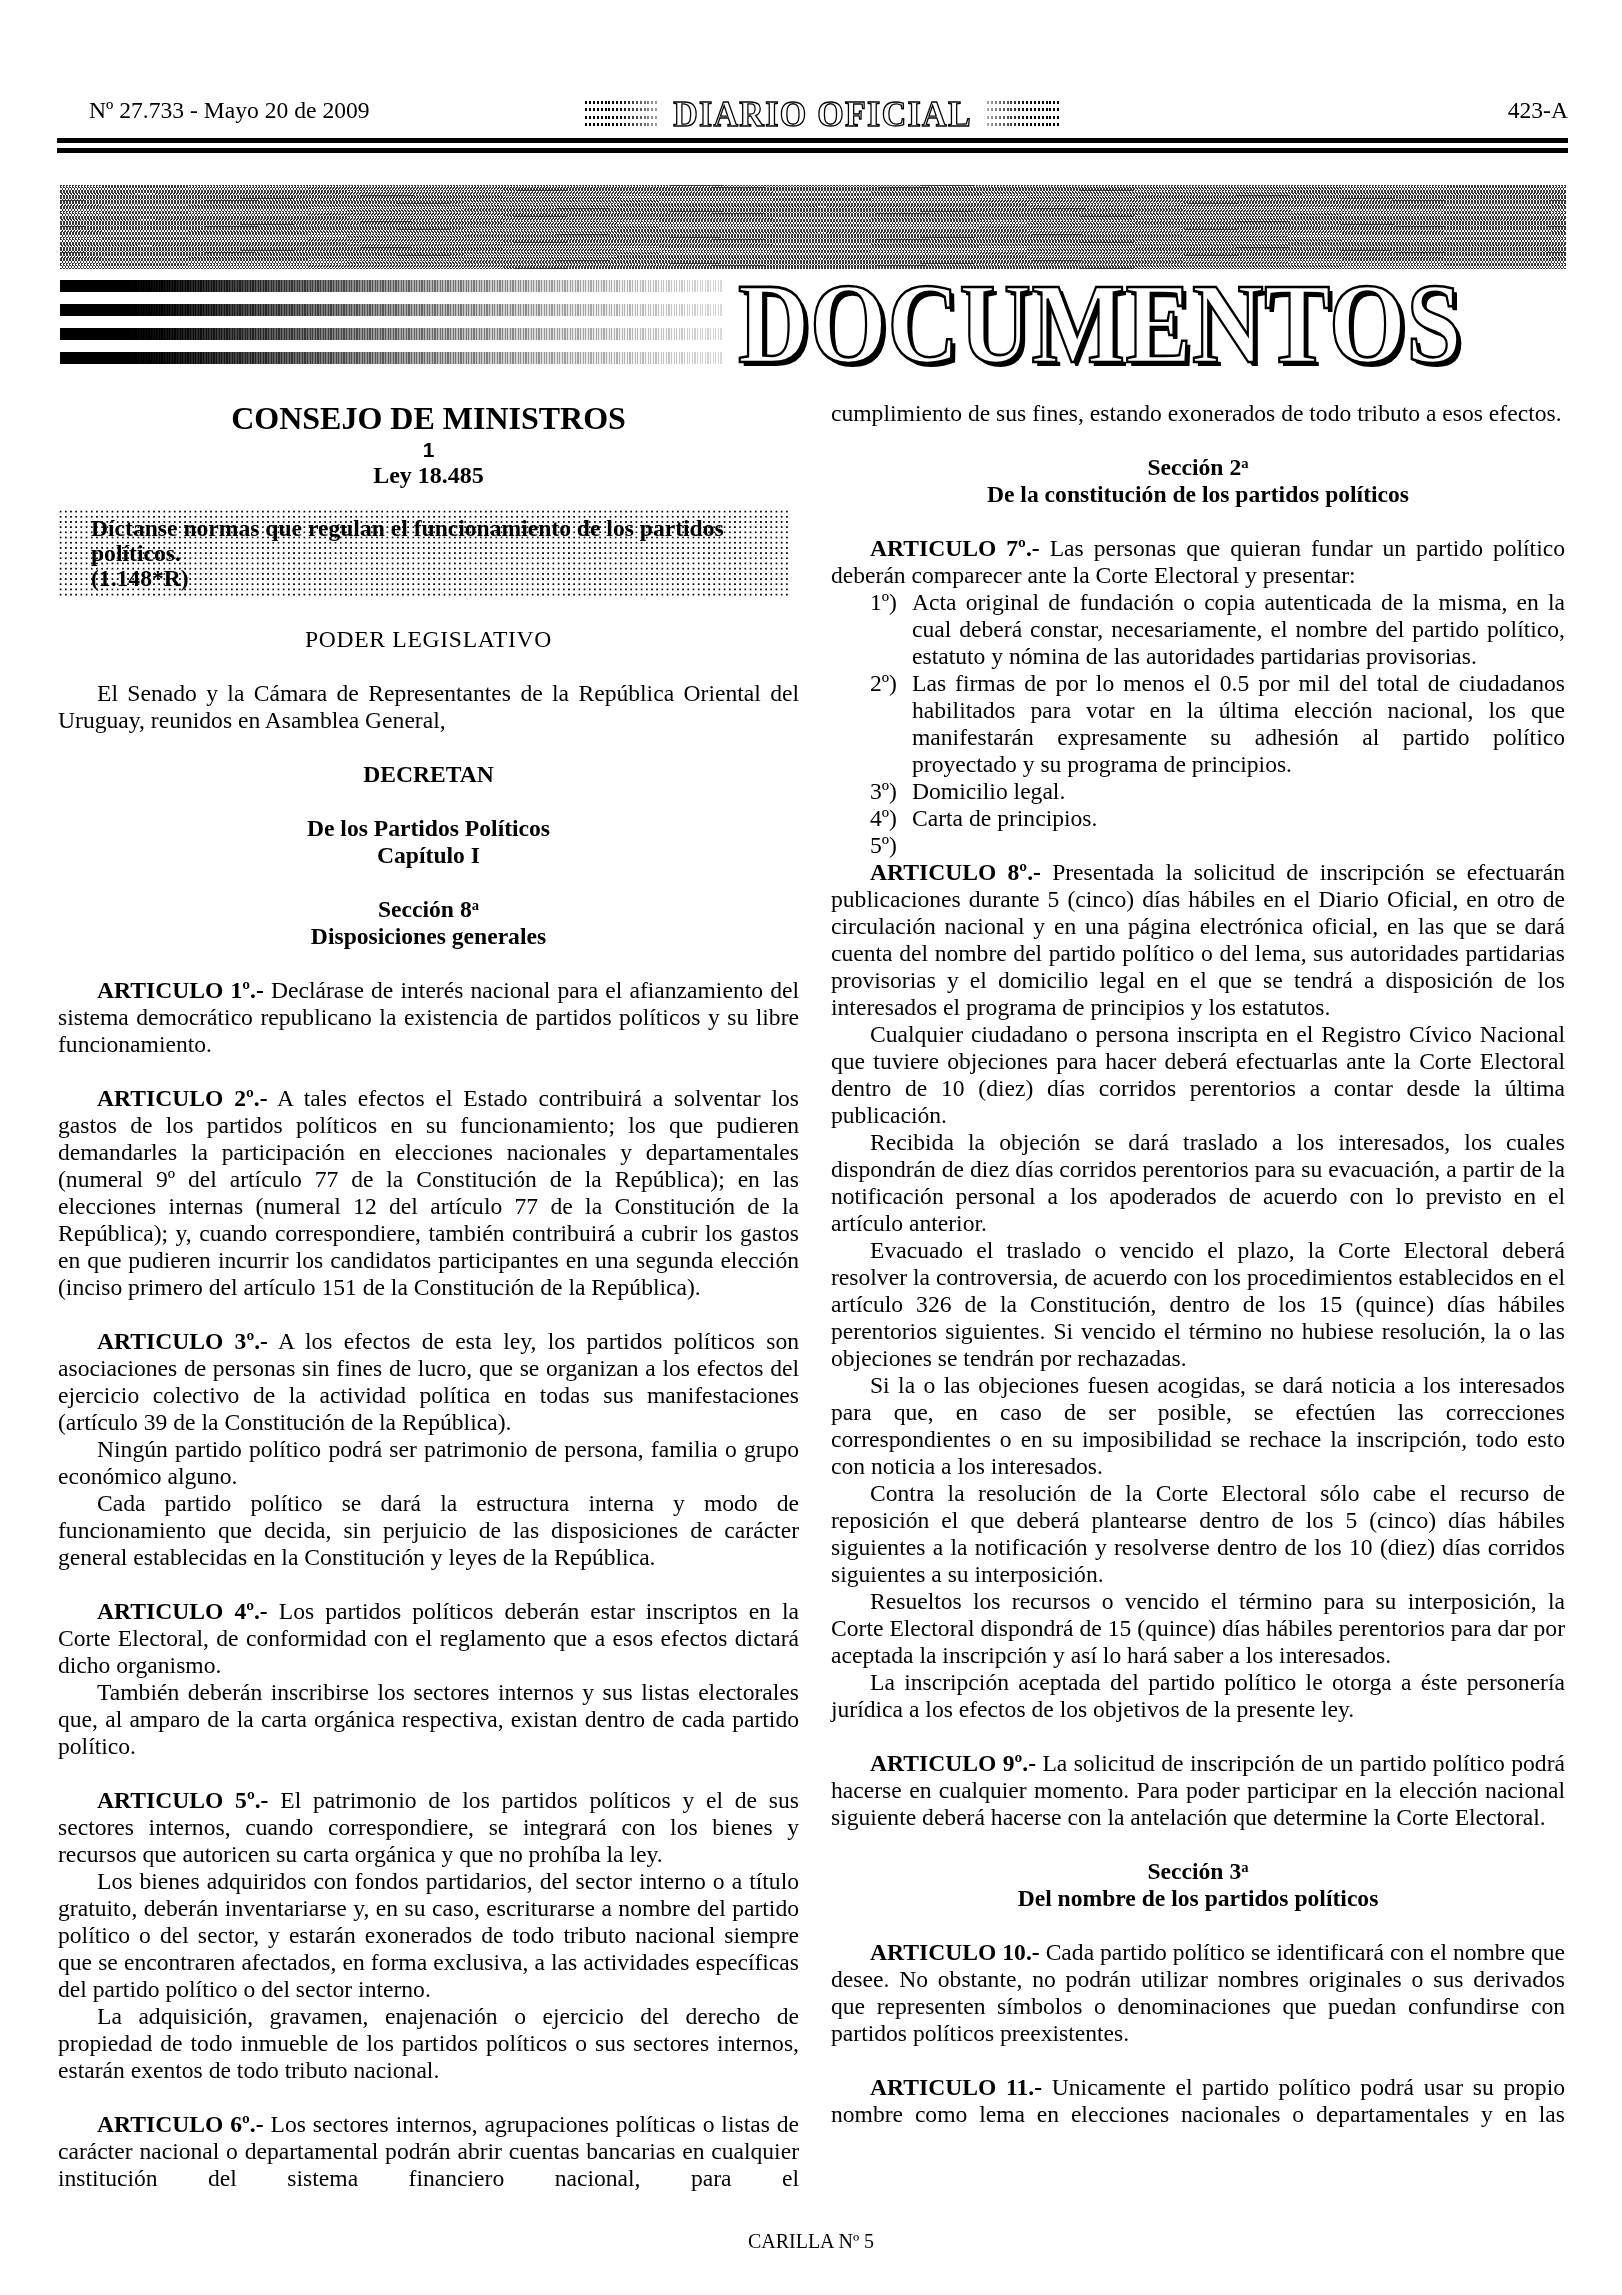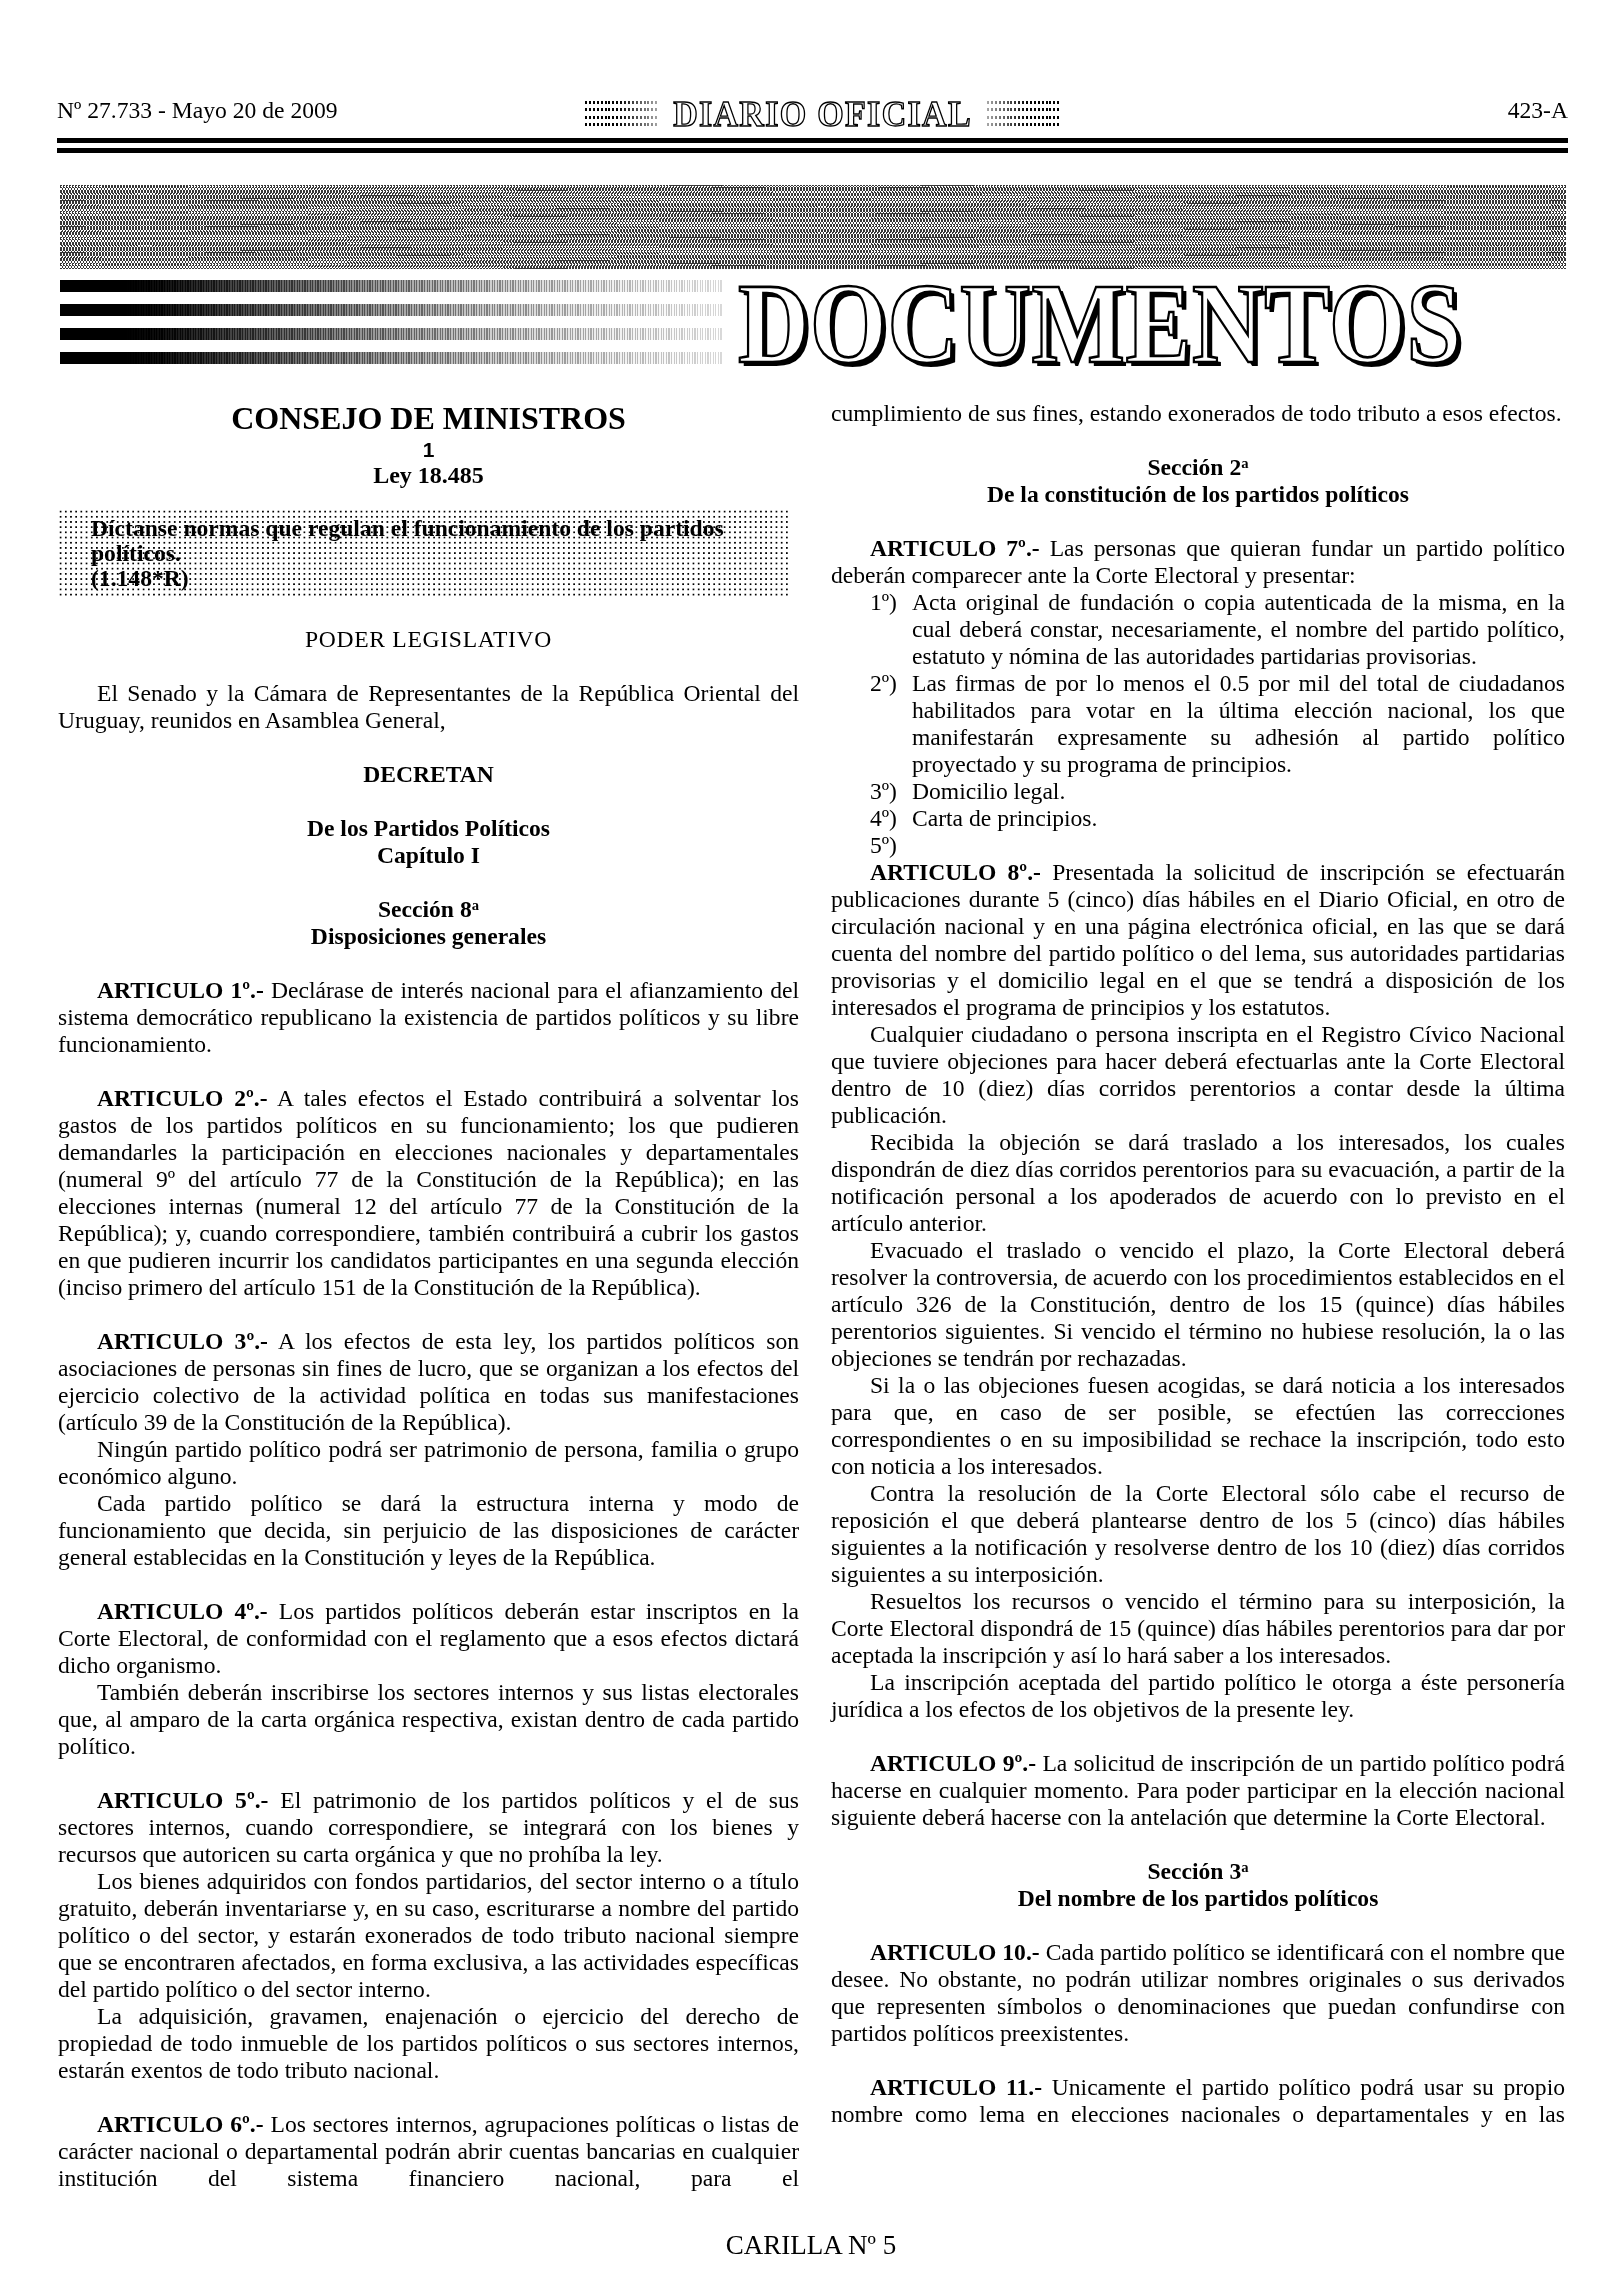--- a/index.html
+++ b/index.html
@@ -1,20 +1,20 @@
 <!DOCTYPE html>
 <html style="font-size:10.5px"><head>
 <meta charset="utf-8">
 <style>
   html, body { margin: 0; padding: 0; background: #ffffff; }
   body { width: 1622px; height: 2295px; position: relative; overflow: hidden; color: #000;
          font-family: "Liberation Serif", "DejaVu Serif", serif; }
 
   
-  .run-left, .run-right { position: absolute; top: 97px; font-size: 23.6px; }
+  .run-left, .run-right { position: absolute; top: 97px; font-size: 23.6px; margin-left: 32px; }
   .run-left { left: 57px; }
   .run-right { right: 54px; }
   .masthead { position: absolute; left: 564px; top: 97px; width: 517px; height: 33px;
               display: flex; align-items: center; justify-content: center; gap: 15px; }
   .mini-stripes { width: 73px; height: 26px; display: flex; flex-direction: column; justify-content: space-between; }
   .mini-stripes i { display: block; height: 3.3px;
      background: repeating-linear-gradient(90deg, #000 0 2px, transparent 2px 3.9px); }
   .mini-stripes.l i { -webkit-mask-image: linear-gradient(90deg,#000 0%,#000 45%,rgba(0,0,0,.35) 100%); mask-image: linear-gradient(90deg,#000 0%,#000 45%,rgba(0,0,0,.35) 100%); }
   .mini-stripes.r i { -webkit-mask-image: linear-gradient(270deg,#000 0%,#000 45%,rgba(0,0,0,.35) 100%); mask-image: linear-gradient(270deg,#000 0%,#000 45%,rgba(0,0,0,.35) 100%); }
   .masthead-title { font-family: "Liberation Serif", serif; font-weight: bold; font-size: 34px; letter-spacing: 1.3px;
@@ -59,21 +59,21 @@
      background-size: 5.2px 5.2px;
      font-weight: bold; font-size: 23.6px; line-height: 25px; text-align: left; }
   .plain-head { text-align: center; font-size: 23.6px; margin-top: 27.5px; letter-spacing: 0.7px; }
   .head-bold { text-align: center; font-weight: bold; }
   .art-label { font-weight: bold; }
   .sup { font-size: 0.62em; vertical-align: 0.5em; line-height: 0; }
   ol.reqs { list-style: none; margin: 0; padding: 0; }
   ol.reqs li { position: relative; padding-left: 81px; text-align: justify; }
   ol.reqs li .num { position: absolute; left: 39px; top: 0; }
 
-  .footer { position: absolute; left: 0; right: 0; top: 2230px; text-align: center; font-size: 27px; }
+  .footer { position: absolute; left: 0; right: 0; top: 2230px; text-align: center; font-size: 20px; }
 </style>
 </head>
 <body>
 
 <div class="run-left">Nº 27.733 - Mayo 20 de 2009</div>
 
 <div class="masthead">
   <div class="mini-stripes l">
       <i></i>
       <i></i>

